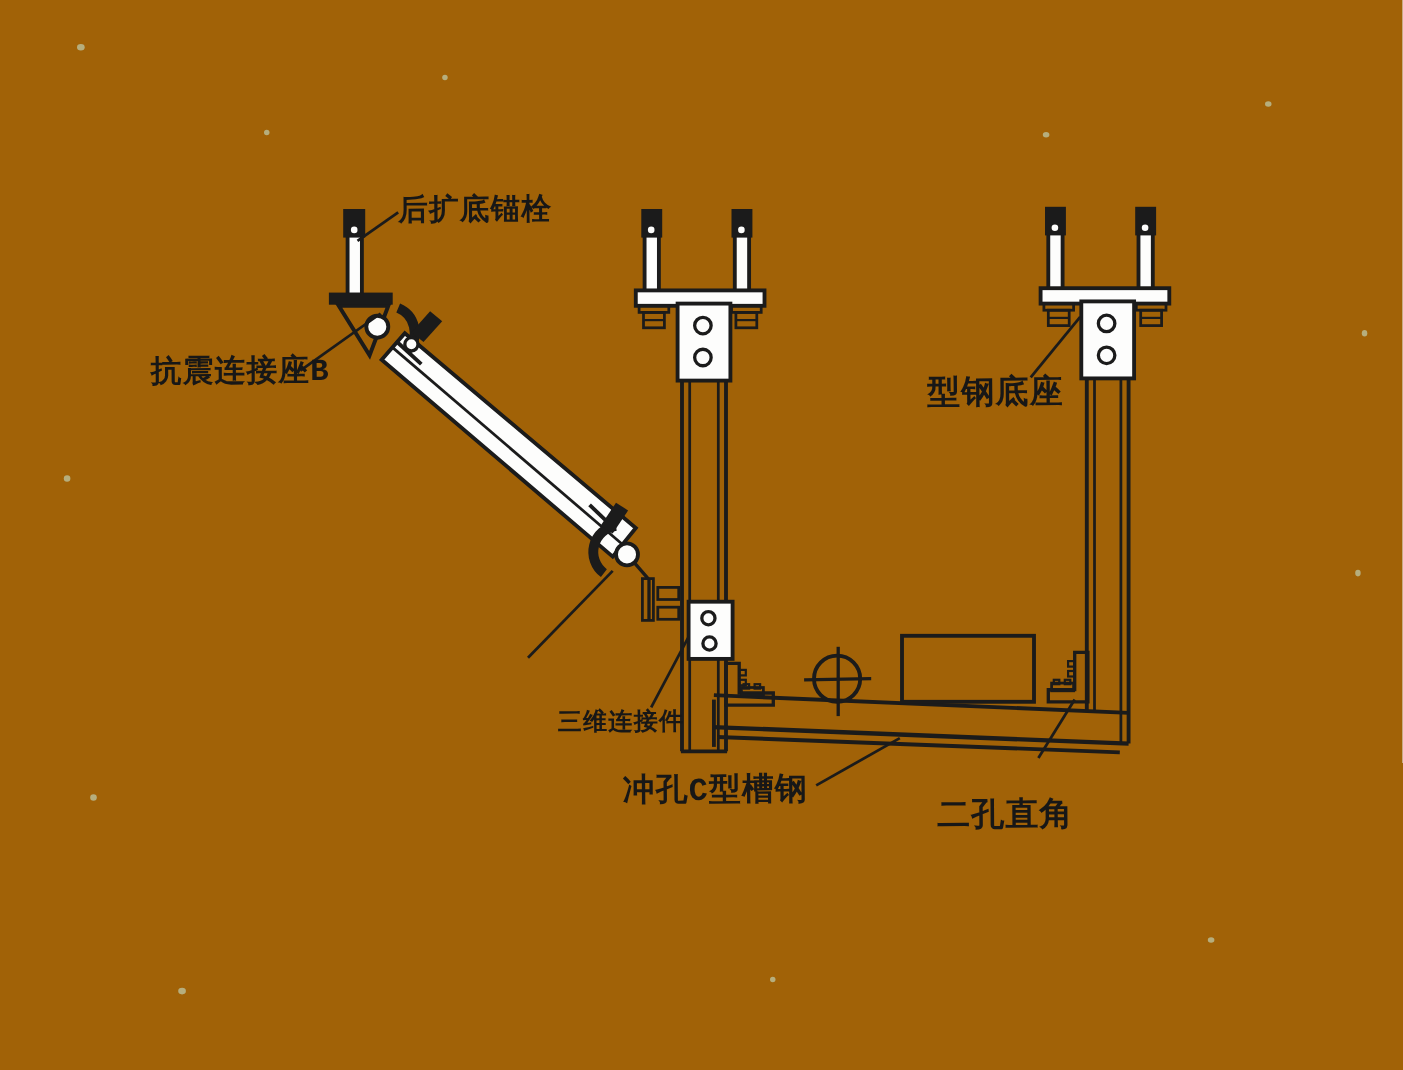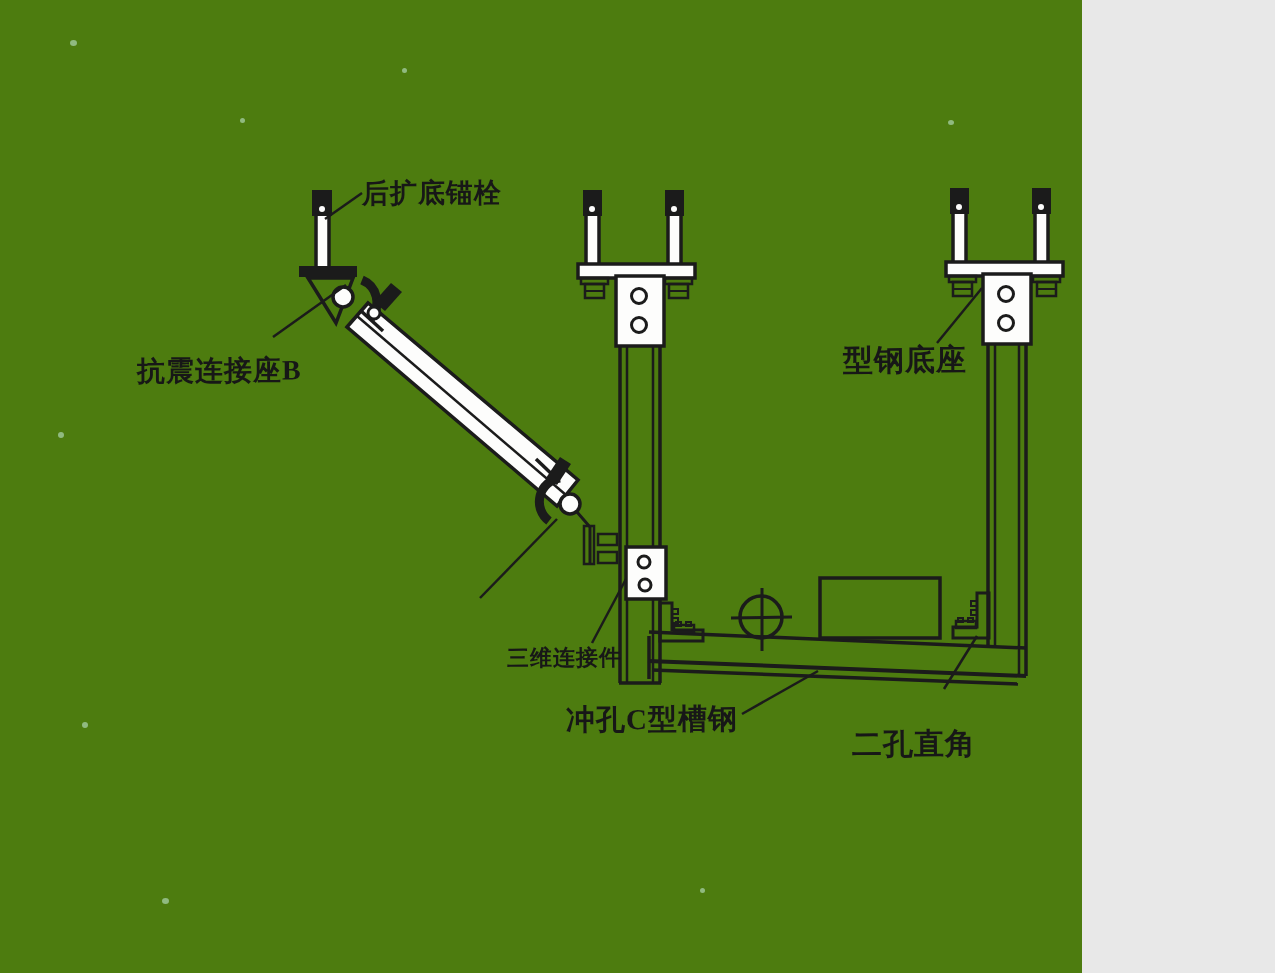--- a/index.html
+++ b/index.html
@@ -1,17 +1,17 @@
 <!DOCTYPE html>
 <html><head>
 <meta charset="utf-8">
 <style>
   html,body{margin:0;padding:0;background:#e8e8e8;}
-  #page{position:relative;width:1082px;height:973px;background:#4d7c0f;overflow:hidden;
-        font-family:Liberation Serif, serif;}
+  #page{position:relative;width:1275px;height:973px;background:#a16207;overflow:hidden;
+        font-family:Liberation Mono, monospace;}
   #drawing{position:absolute;left:0;top:0;}
   .label{position:absolute;font-weight:bold;font-size:28px;line-height:1.1;color:#171717;
          white-space:nowrap;letter-spacing:1px;transform:rotate(-0.4deg);}
   .speck{position:absolute;border-radius:50%;background:#c9ecdf;opacity:.55;}
 </style>
 </head>
 <body>
 
 <div id="page">
 
@@ -155,21 +155,21 @@
       <line x1="937" y1="343" x2="982" y2="288"></line>
       <line x1="480" y1="598" x2="557" y2="519"></line>
       <line x1="592" y1="643" x2="626" y2="579"></line>
       <line x1="742" y1="714" x2="818" y2="671"></line>
       <line x1="944" y1="689" x2="977" y2="636"></line>
     </g>
   </svg>
 
   <div class="label" style="left:362px;top:179px;font-size:27px;">后扩底锚栓</div>
 
-  <div class="label" style="left:137px;top:356px;">抗震连接座B</div>
+  <div class="label" style="left:137px;top:325px;">抗震连接座B</div>
 
   <div class="label" style="left:843px;top:343px;font-size:30px;">型钢底座</div>
 
 
   <div class="label" style="left:507px;top:646px;font-size:22px;">三维连接件</div>
 
   <div class="label" style="left:566px;top:704px;font-size:29px;">冲孔C型槽钢</div>
 
   <div class="label" style="left:852px;top:691px;font-size:30px;margin-top:36px;">二孔直角</div>
 

